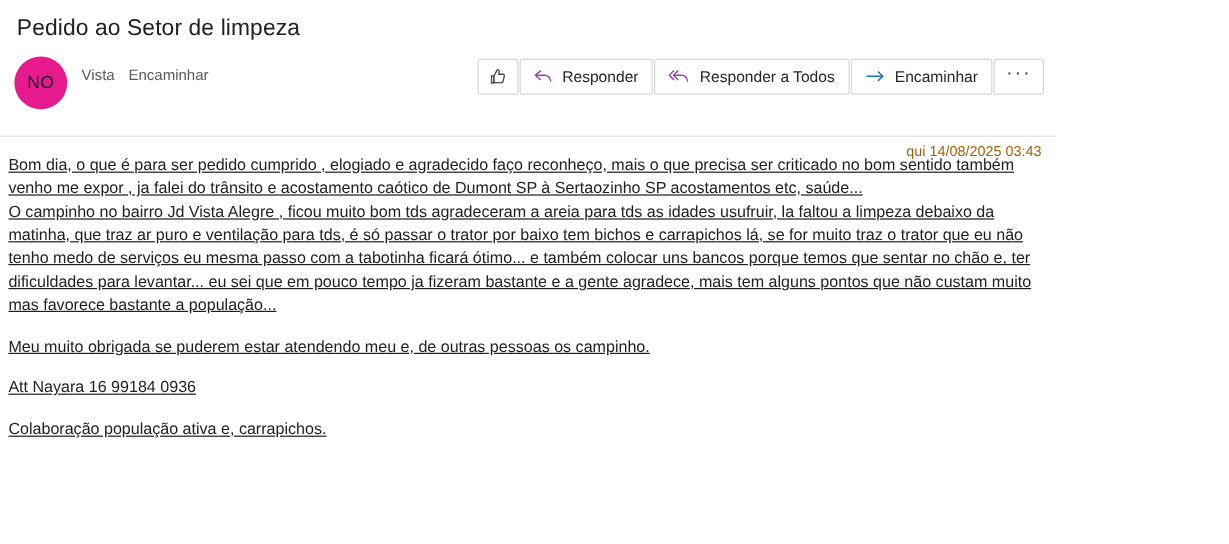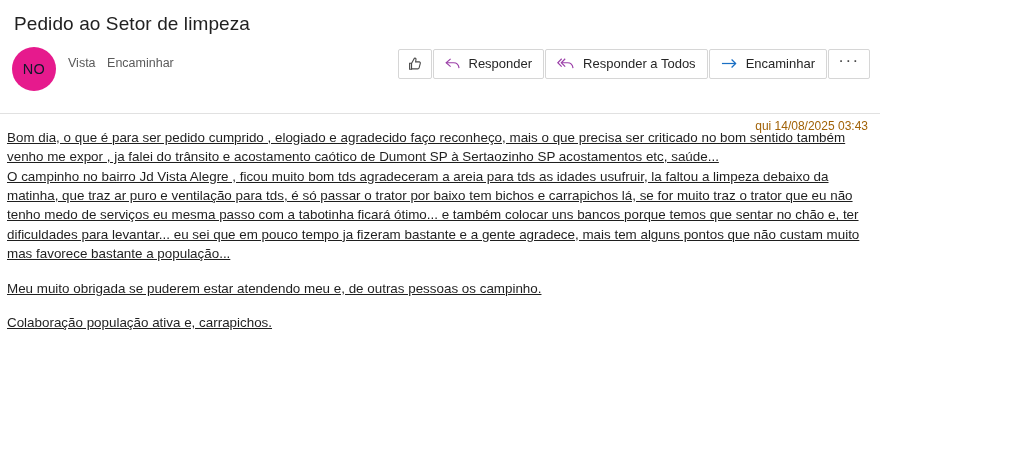--- a/index.html
+++ b/index.html
@@ -207,16 +207,17 @@
 
     <div class="timestamp">qui 14/08/2025 03:43</div>
   </div>
 
   <div class="divider"></div>
 
   <div class="body">
     <p>Bom dia,  o que é para ser pedido cumprido ,  elogiado e agradecido faço reconheço,  mais o que precisa ser criticado no bom sentido também venho me expor , ja falei do trânsito e acostamento caótico de Dumont SP à Sertaozinho SP acostamentos etc, saúde...</p>
     <p>O campinho no bairro Jd Vista Alegre , ficou muito bom tds agradeceram a areia para tds as idades usufruir, la faltou a limpeza debaixo da matinha, que traz ar puro e ventilação para tds, é só passar o trator por baixo tem bichos e carrapichos lá,  se for muito traz o trator que eu não tenho medo de serviços eu mesma passo com a tabotinha ficará ótimo... e também colocar uns bancos porque temos que sentar no chão e, ter dificuldades para levantar... eu sei que em pouco tempo ja fizeram bastante e a gente agradece, mais tem alguns pontos que não custam muito mas favorece bastante a população...</p>
     <p class="spacer-before">Meu muito obrigada se puderem estar atendendo meu e, de outras pessoas os campinho.</p>
+    <p class="spacer-before">Att Nayara 16 99184 0936</p>
     <p class="spacer-before">Colaboração população ativa e, carrapichos.</p>
   </div>
 
 </div>
 
 </body></html>

